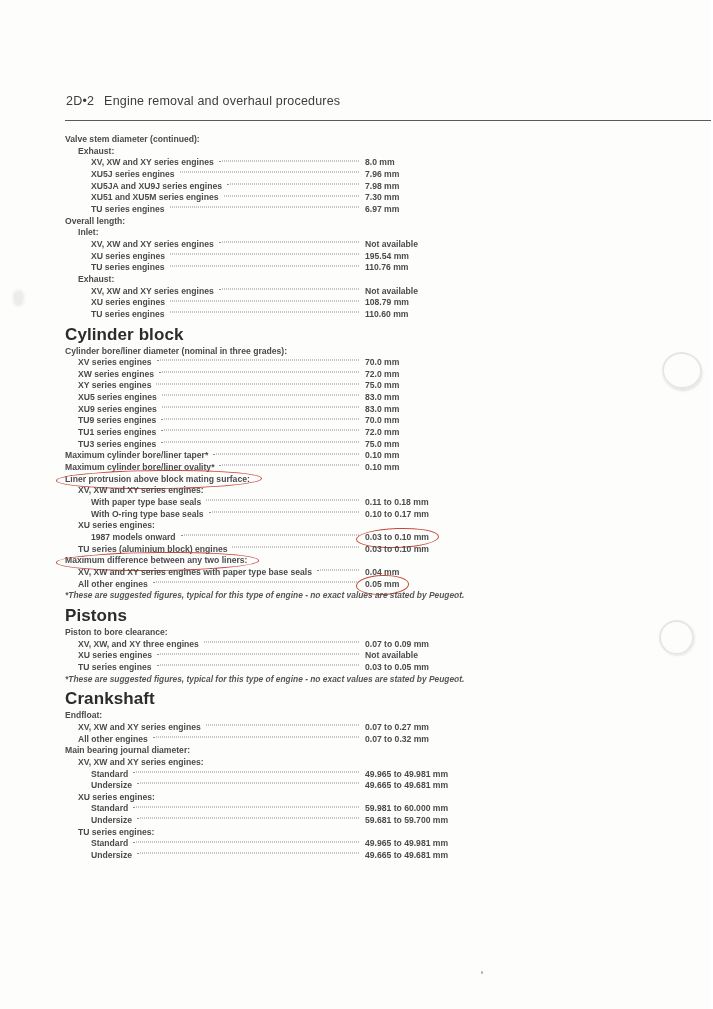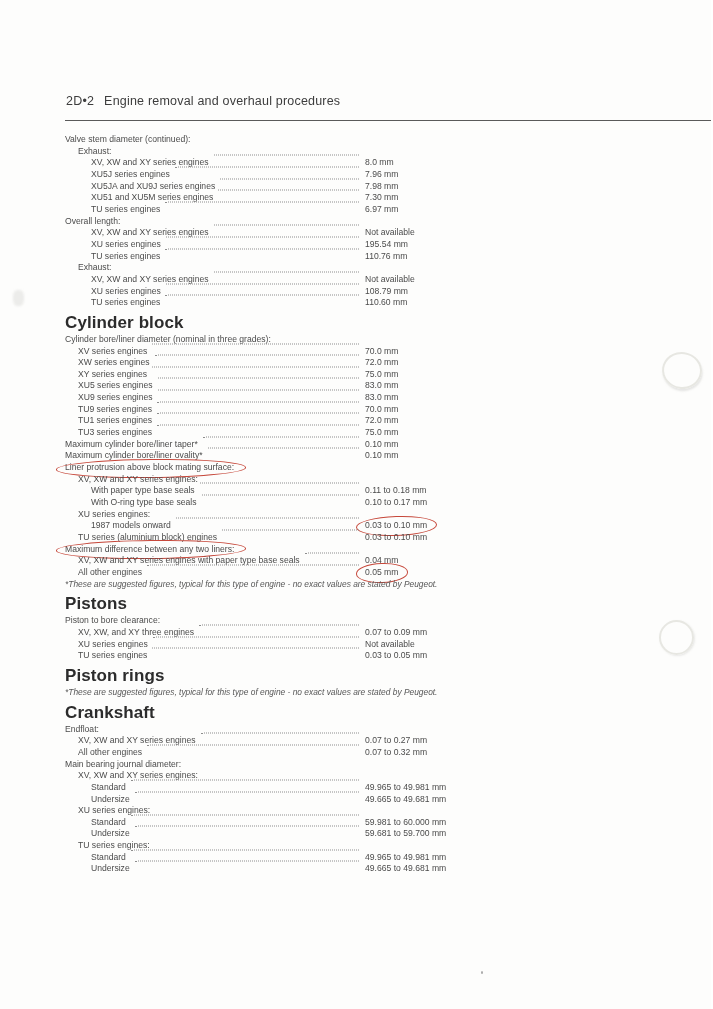--- a/index.html
+++ b/index.html
@@ -18,22 +18,22 @@
     position:absolute; left:65px; right:0; top:120px; height:0;
     border-top:1.6px solid #5a5a5a;
   }
   #content { position:absolute; left:65px; top:134px; width:422px; }
 
   .section-heading {
     font-weight:bold; font-size:17px; color:#2c2c2c;
     margin:7px 0 4px 0; line-height:14px; letter-spacing:0.1px;
   }
   .row {
-    display:flex; align-items:flex-start; line-height:11.65px;
-    font-size:8.6px; white-space:nowrap;
+    display:flex; align-items:center; line-height:11.65px;
+    font-size:8.6px; white-space:nowrap;font-weight:bold;
   }
   .ind-0 { padding-left:0; }
   .ind-1 { padding-left:13px; }
   .ind-2 { padding-left:26px; }
   .label { flex:0 0 auto; position:relative; }
   .leader {
     flex:1 1 auto; min-width:8px;
     border-bottom:1.3px dotted #8d8d8d;
     margin:0 6px 0 5px; transform:translateY(-2.5px);
   }
@@ -118,20 +118,24 @@
     <span class="label">TU series engines</span>
     <span class="leader"></span>
     <span class="value"><span class="vt">6.97 mm</span></span>
   </div>
 
   <div class="row ind-0">
     <span class="label">Overall length:</span>
 
   </div>
 
+  <div class="row ind-1">
+    <span class="label">Inlet:</span>
+
+  </div>
 
   <div class="row ind-2">
     <span class="label">XV, XW and XY series engines</span>
     <span class="leader"></span>
     <span class="value"><span class="vt">Not available</span></span>
   </div>
 
   <div class="row ind-2">
     <span class="label">XU series engines</span>
     <span class="leader"></span>
@@ -323,21 +327,20 @@
 
   <div class="row ind-1">
     <span class="label">TU series engines</span>
     <span class="leader"></span>
     <span class="value"><span class="vt">0.03 to 0.05 mm</span></span>
   </div>
 </div>
   </div>
 
   <div class="section">
-    <div class="section-heading">Piston rings</div>
     <div class="section-rows">
 
   <div class="row ind-0 footnote">
     <span class="label">*These are suggested figures, typical for this type of engine - no exact values are stated by Peugeot.</span>
 
   </div>
 </div>
   </div>
 
   <div class="section">

